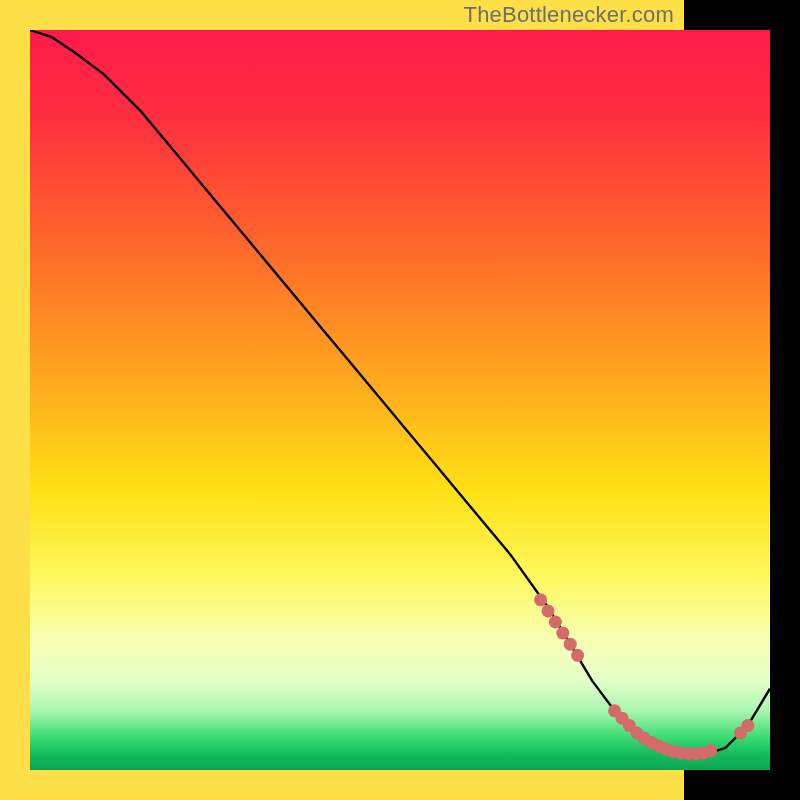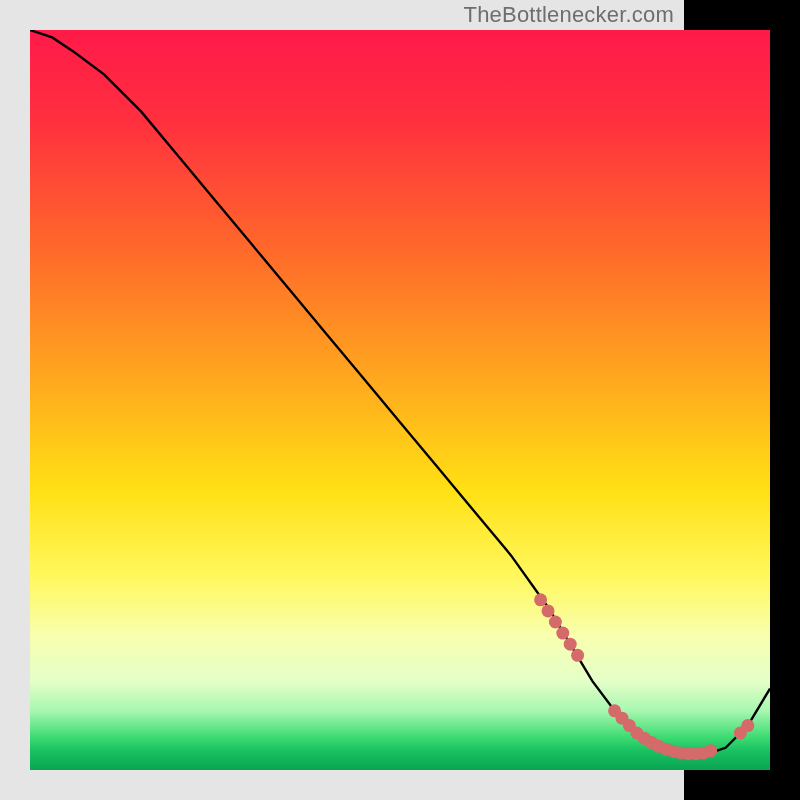--- a/index.html
+++ b/index.html
@@ -8,21 +8,21 @@
     width: 800px;
     height: 800px;
     background: #000;
     font-family: Arial, Helvetica, sans-serif;
     overflow: hidden;
   }
   .frame {
     position: relative;
     width: 684px;
     height: 800px;
-    background: #e5e5e5;
+    background: #fde047;
   }
   .attribution {
     position: absolute;
     top: 2px;
     right: 10px;
     color: #6e6e6e;
     font-size: 22px;
     font-weight: 500;
     letter-spacing: 0.2px;
   }

